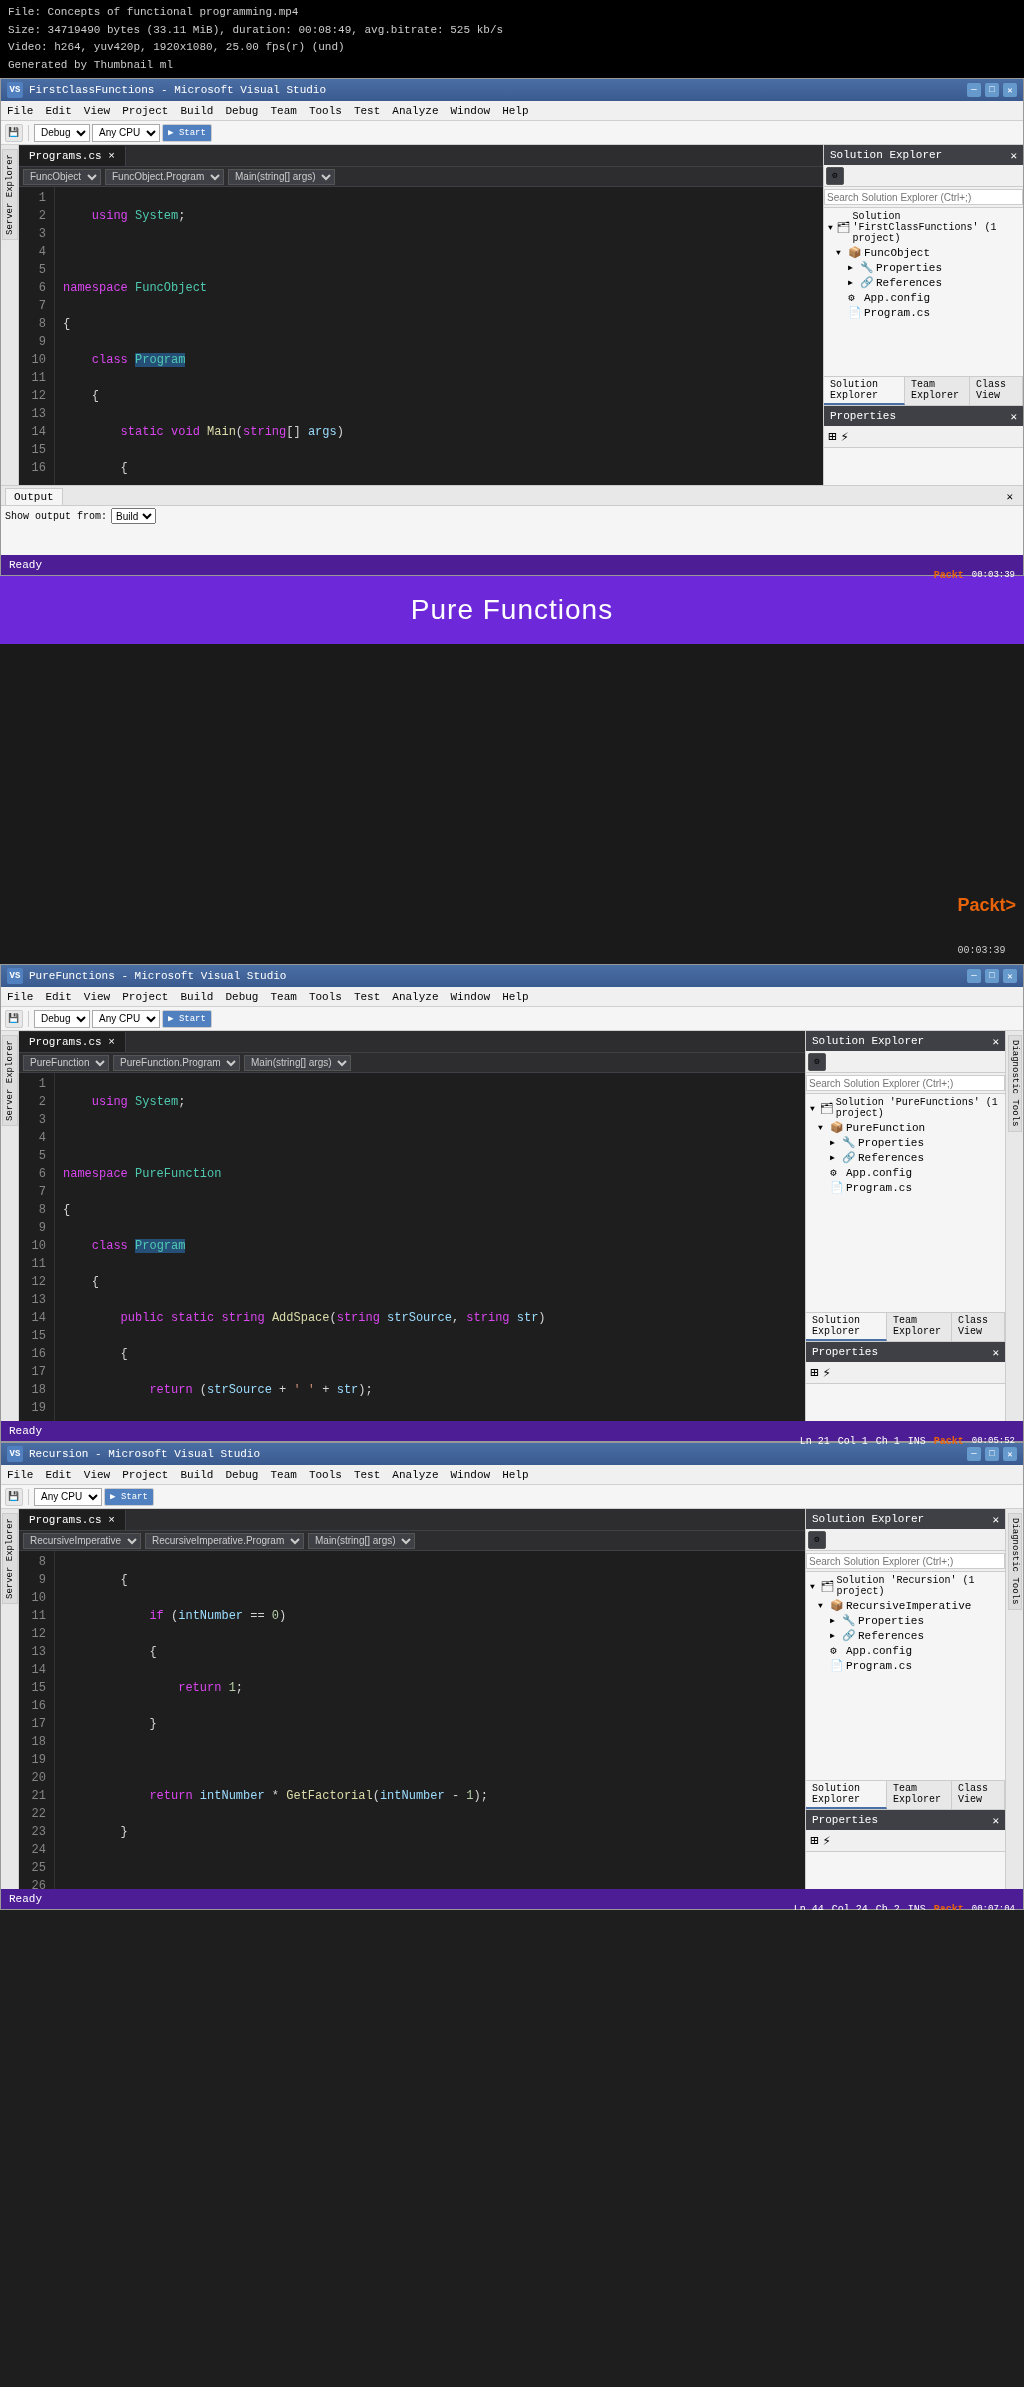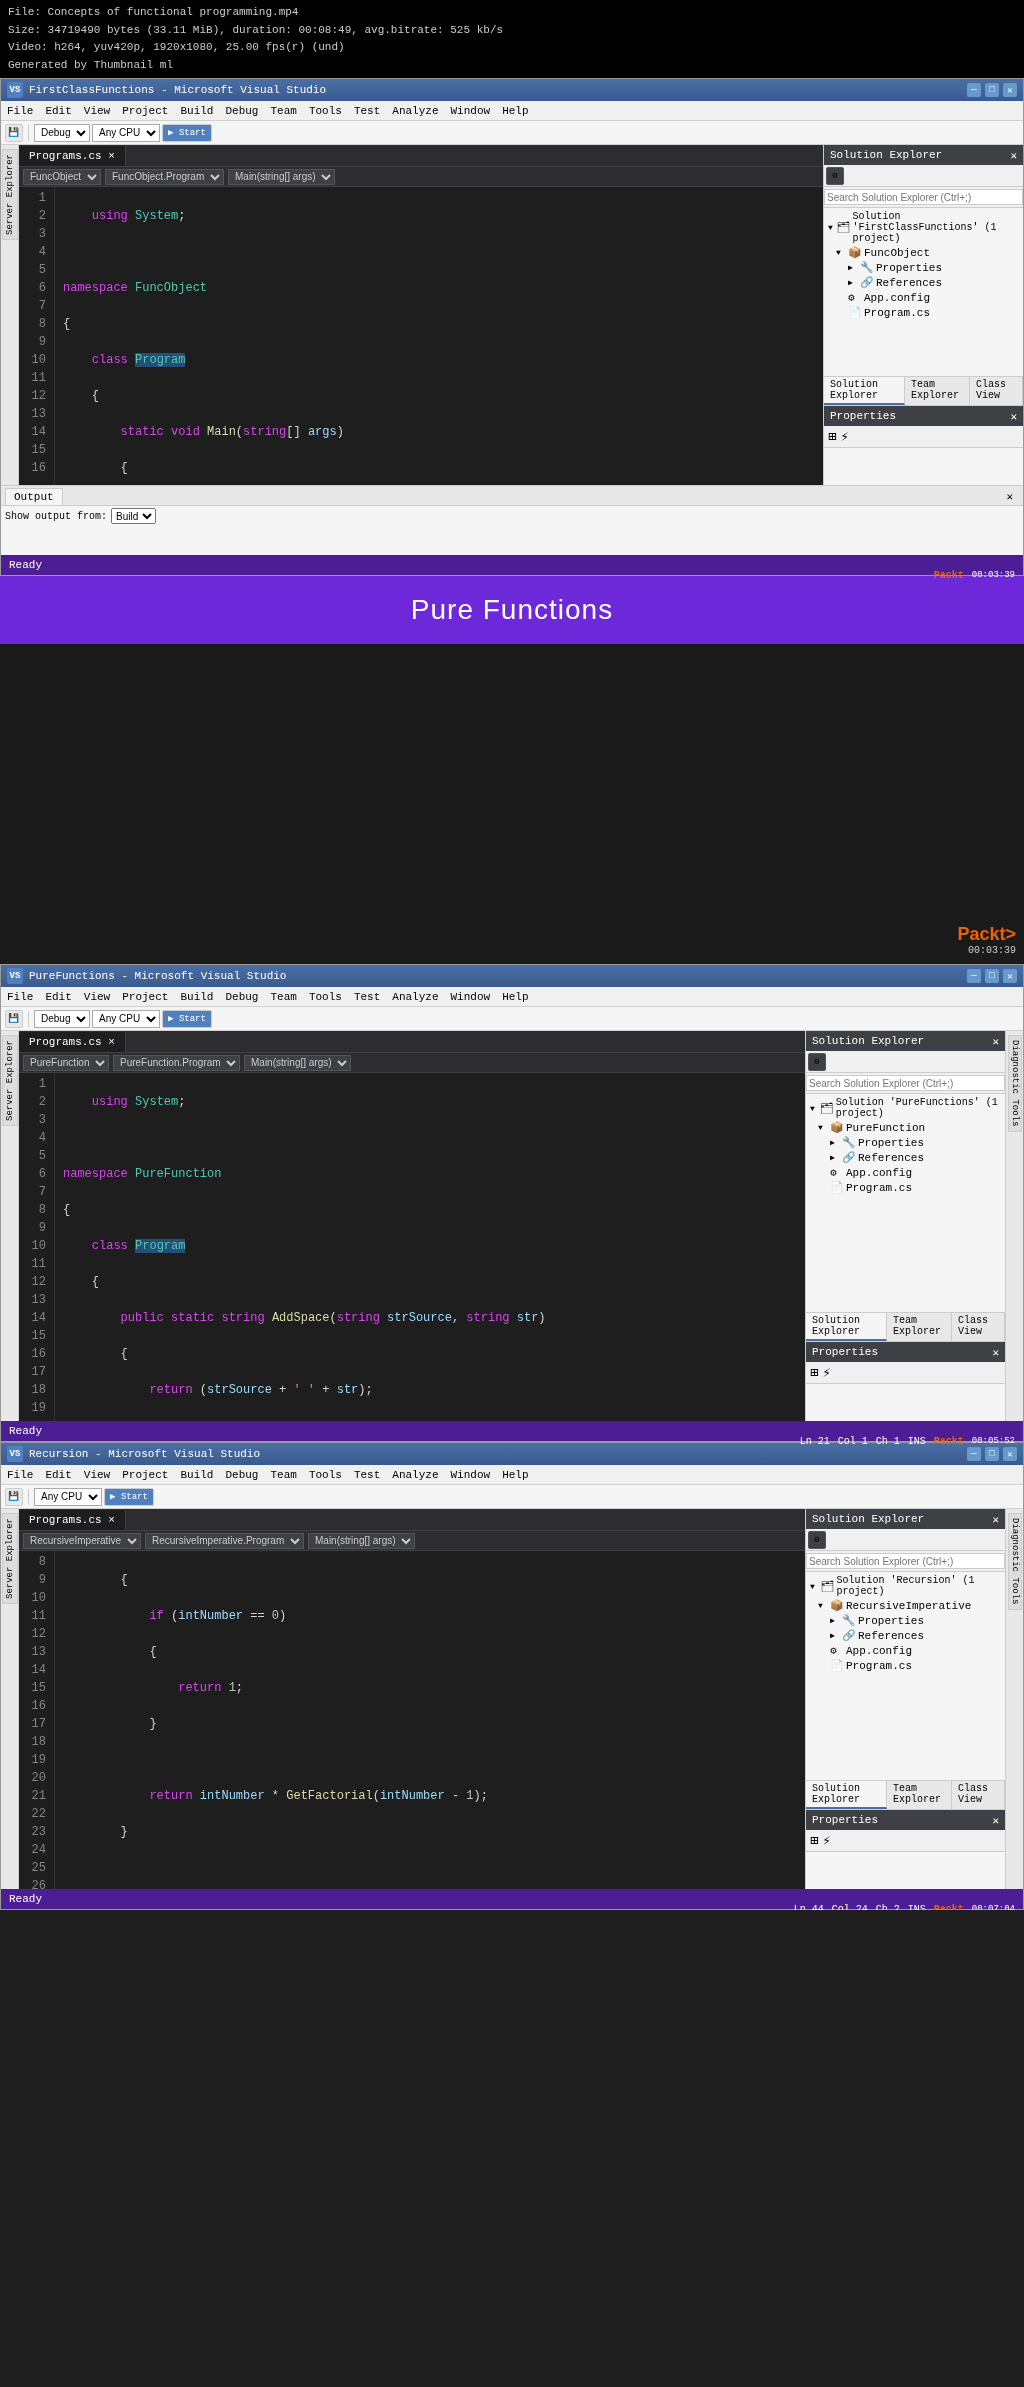--- a/index.html
+++ b/index.html
@@ -667,21 +667,21 @@
       <span style="font-size:9px;">00:03:39</span>
     </div>
   </div>
 </div>
 
 <div class="section-divider">
   <span>Pure Functions</span>
 </div>
 
 <div class="black-section">
-  <div style="display:flex;flex-direction:column;align-items:flex-end;">
+  <div style="display:flex;flex-direction:column;align-items:flex-start;gap:29px;">
     <span class="packt-logo">Packt&gt;</span>
     <span class="timestamp">00:03:39</span>
   </div>
 </div>
 
 <div class="vs-window">
 
   <div class="vs-titlebar">
     <div class="vs-titlebar-left">
       <div class="vs-titlebar-icon">VS</div>

